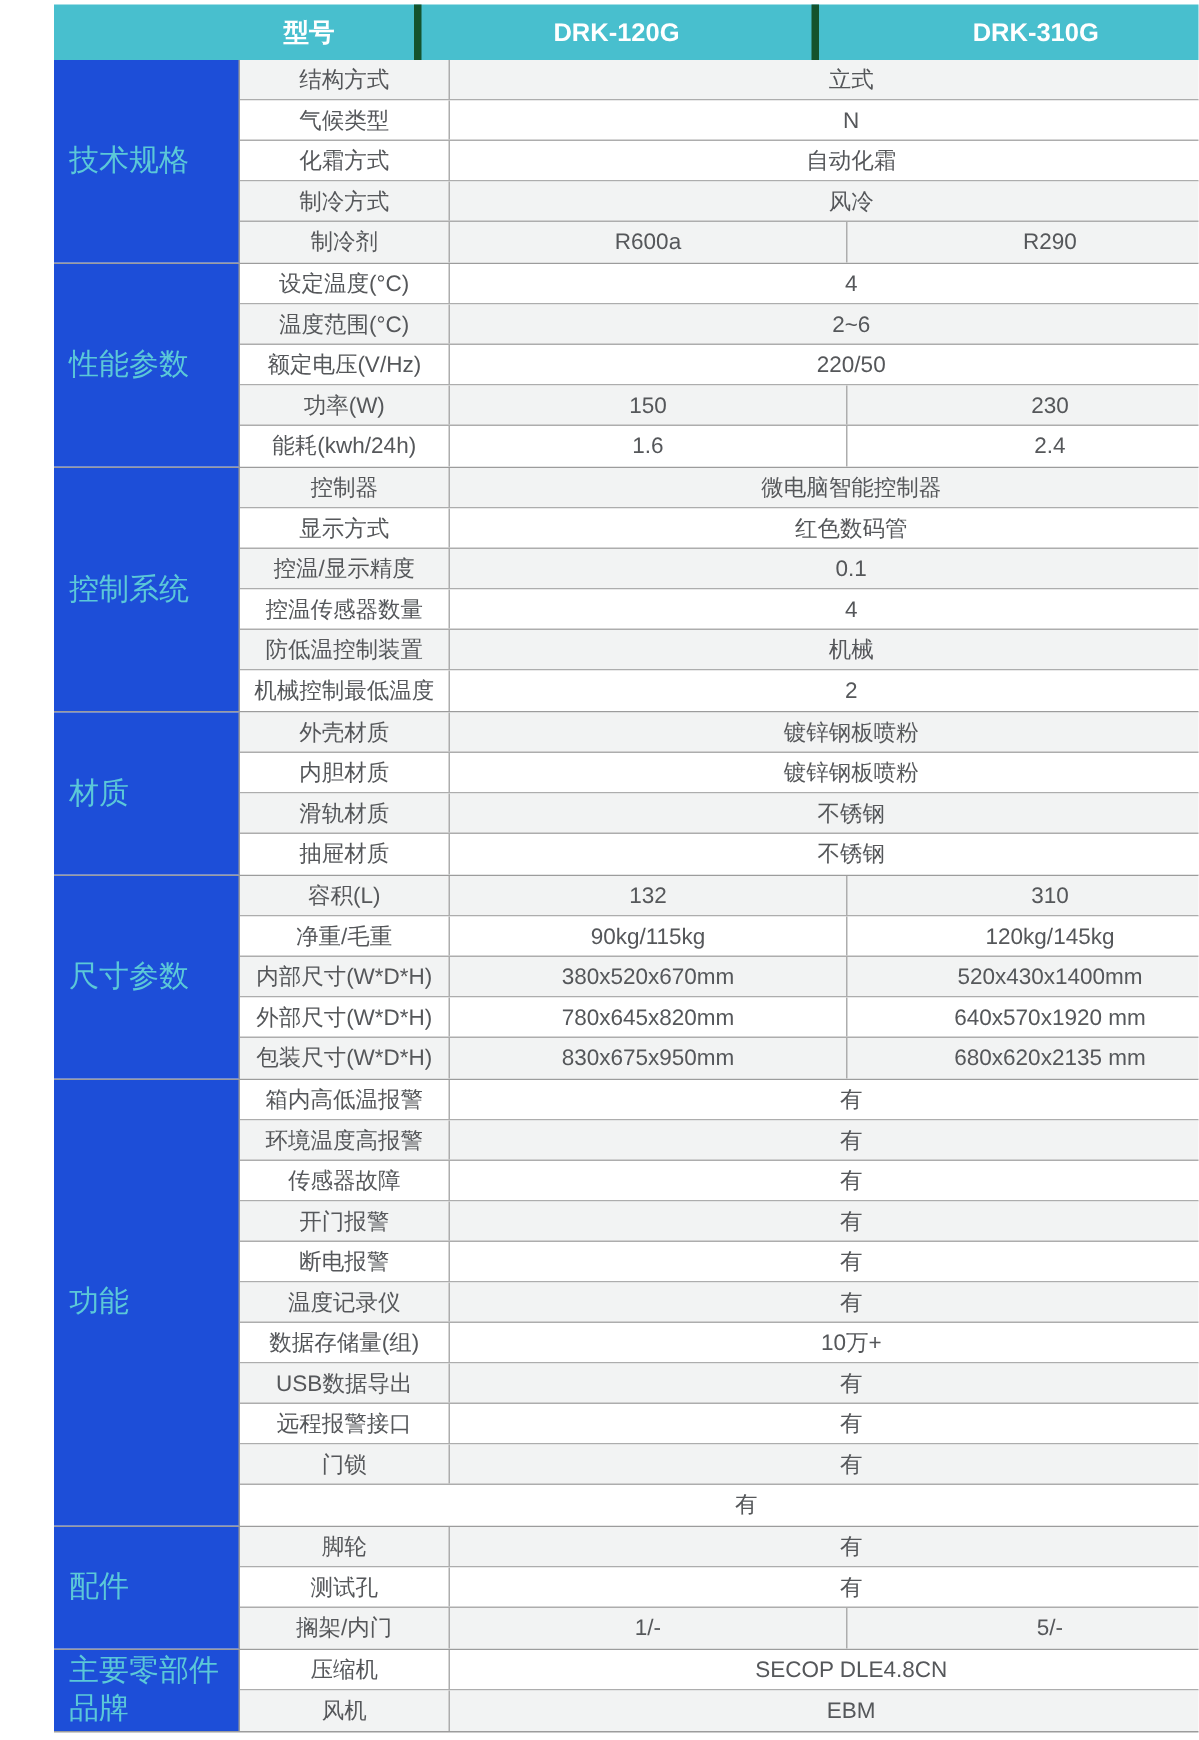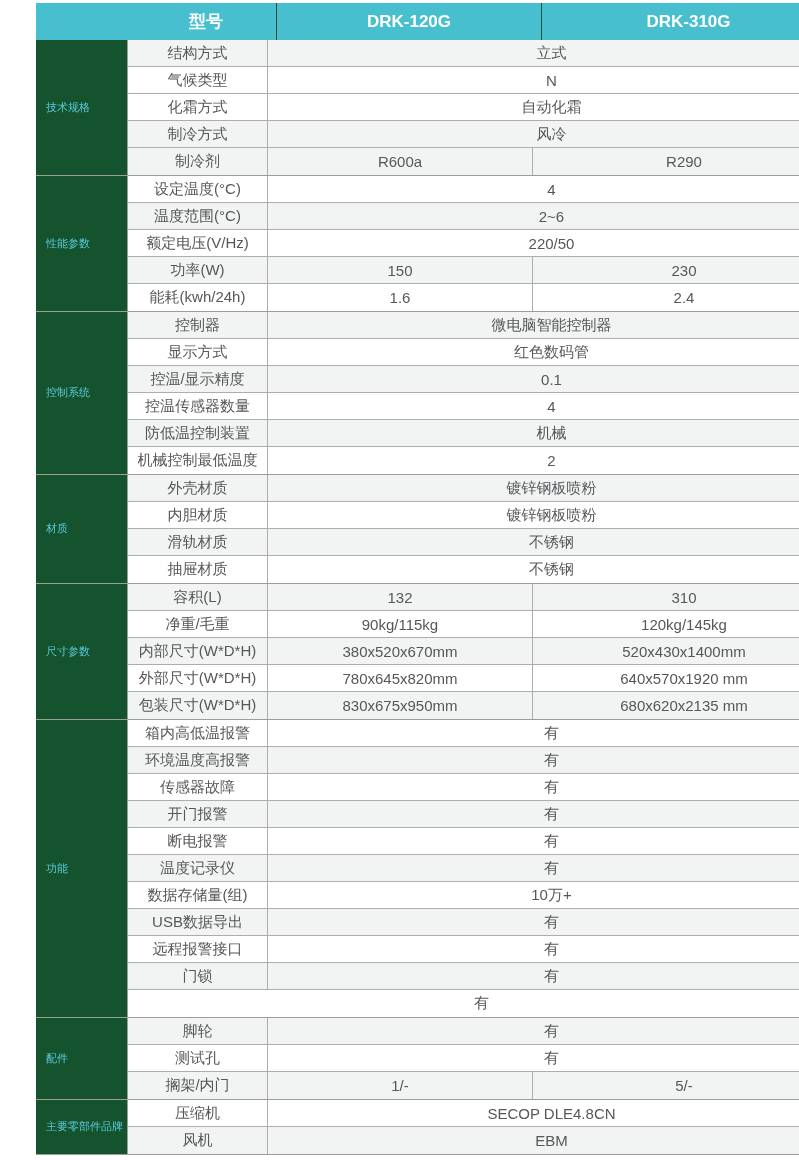--- a/index.html
+++ b/index.html
@@ -28,41 +28,41 @@
   }
   .h-model {
     width: 240px;
     padding-left: 100px;
     display: flex;
     align-items: center;
     justify-content: center;
   }
   .h-col {
     width: 265px;
-    border-left: 1px solid #14532d;
+    border-left: 5px solid #14532d;
     display: flex;
     align-items: center;
     justify-content: center;
   }
   .h-col.wide { width: auto; flex: 1; }
   
   .section {
     display: flex;
     border-bottom: 1px solid var(--border-strong, #9c9c9c);
   }
   .cat {
-    width: 92px;
+    width: 124px;
     border-right: 1px solid var(--border-strong, #9c9c9c);
     color: var(--cat-color, #5bc8d8);
-    font-size: 11px;
+    font-size: 20px;
     line-height: 1.25;
     display: flex;
     align-items: center;
     padding: 0 4px 0 10px;
-    background: #14532d;
+    background: #1d4ed8;
   }
   .rows { flex: 1; }
   .row {
     display: flex;
     height: 27px;
     font-size: 15px;
     color: var(--text-color, #55575a);
     background: #ffffff;
   }
   .row:not(:last-child) { border-bottom: 1px solid var(--border-light, #adadad); }

